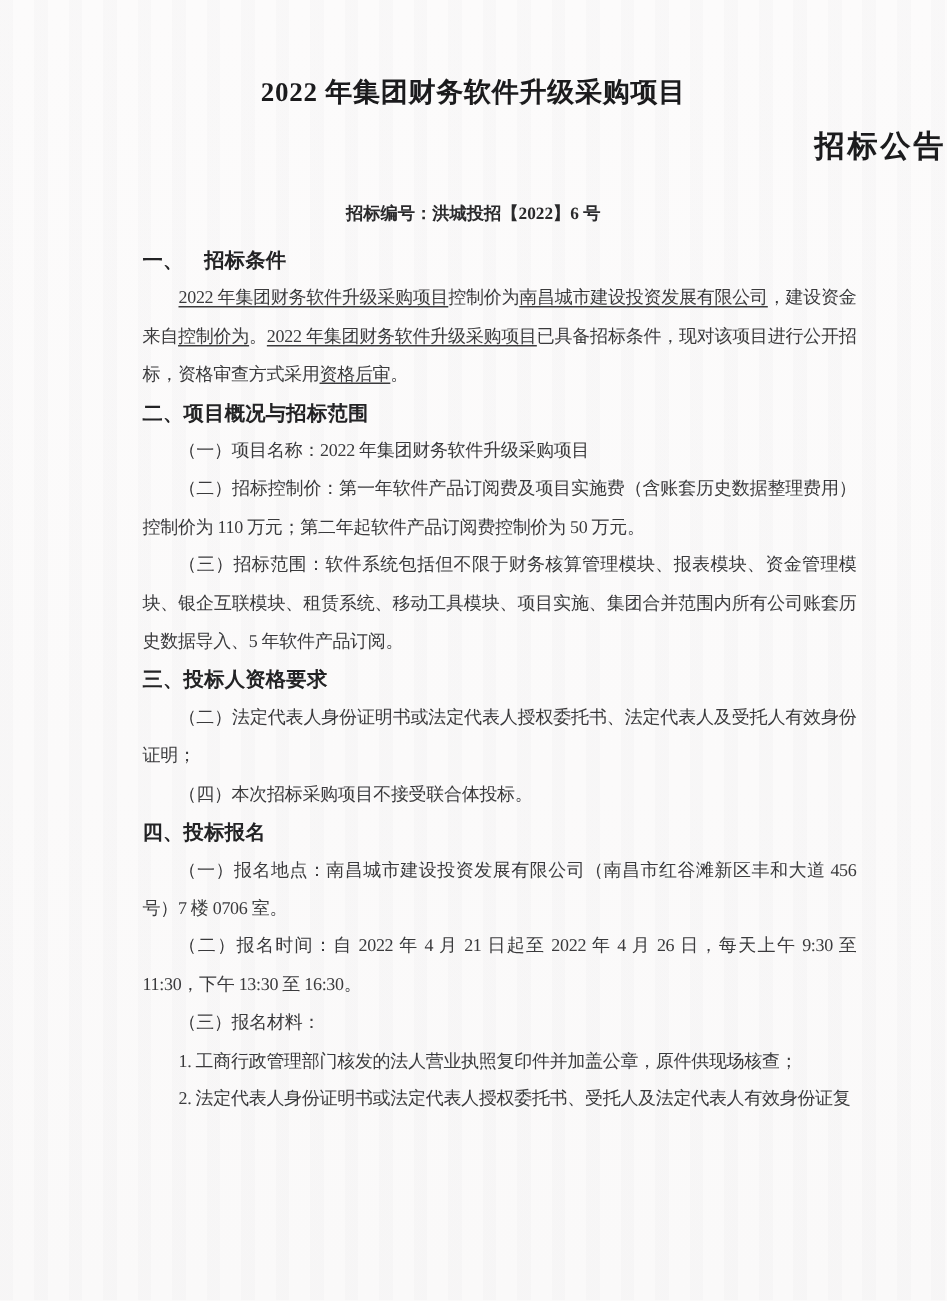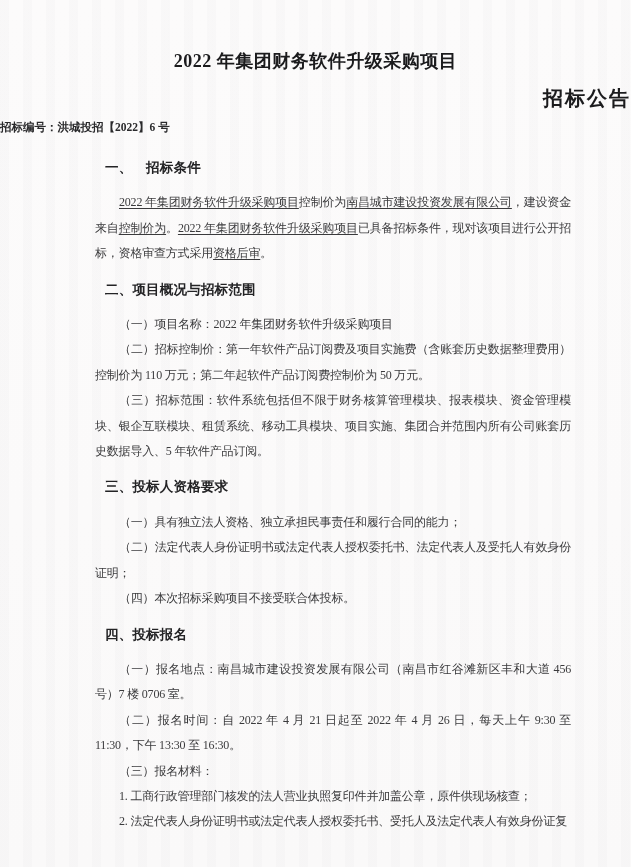--- a/index.html
+++ b/index.html
@@ -34,36 +34,37 @@
   .title2 {
     margin-top: 4px;
     text-align: right;
     font-size: 20px;
     line-height: 36px;
     font-weight: bold;
     letter-spacing: 2px;
     color: #1b1b1d;
   }
   .tender-no {
-    margin-top: 1px;
+    margin-top: 17px;
+    text-align: center;
     font-size: 11.5px;
     line-height: 20px;
     font-weight: bold;
     color: #2a2a2c;
   }
   .flow {
     padding: 8px 60px 0 95px;
     font-size: 12px;
     line-height: 25.4px;
     letter-spacing: -0.2px;
     text-align: justify;
     color: #3a3a3c;
   }
   .flow h2 {
-    margin: 10px;
+    margin: 0;
     font-size: 13.5px;
     font-weight: bold;
     line-height: 25.4px;
     letter-spacing: 0.2px;
     color: #232325;
   }
   .flow p {
     margin: 0;
     text-indent: 2em;
   }
@@ -88,21 +89,20 @@
 
     <h2>一、　招标条件</h2>
     <p><span class="u">2022 年集团财务软件升级采购项目</span><span>控制价为</span><span class="u">南昌城市建设投资发展有限公司</span><span>，建设资金来自</span><span class="u">控制价为</span><span>。</span><span class="u">2022 年集团财务软件升级采购项目</span><span>已具备招标条件，现对该项目进行公开招标，资格审查方式采用</span><span class="u">资格后审</span><span>。</span></p>
 
     <h2>二、项目概况与招标范围</h2>
     <p>（一）项目名称：2022 年集团财务软件升级采购项目</p>
     <p>（二）招标控制价：第一年软件产品订阅费及项目实施费（含账套历史数据整理费用）控制价为 110 万元；第二年起软件产品订阅费控制价为 50 万元。</p>
     <p>（三）招标范围：软件系统包括但不限于财务核算管理模块、报表模块、资金管理模块、银企互联模块、租赁系统、移动工具模块、项目实施、集团合并范围内所有公司账套历史数据导入、5 年软件产品订阅。</p>
 
     <h2>三、投标人资格要求</h2>
-    <p>（一）具有独立法人资格、独立承担民事责任和履行合同的能力；</p>
     <p>（二）法定代表人身份证明书或法定代表人授权委托书、法定代表人及受托人有效身份证明；</p>
     <p>（四）本次招标采购项目不接受联合体投标。</p>
 
     <h2>四、投标报名</h2>
     <p>（一）报名地点：南昌城市建设投资发展有限公司（南昌市红谷滩新区丰和大道 456 号）7 楼 0706 室。</p>
     <p>（二）报名时间：自 2022 年 4 月 21 日起至 2022 年 4 月 26 日，每天上午 9:30 至 11:30，下午 13:30 至 16:30。</p>
     <p>（三）报名材料：</p>
     <p>1. 工商行政管理部门核发的法人营业执照复印件并加盖公章，原件供现场核查；</p>
     <p>2. 法定代表人身份证明书或法定代表人授权委托书、受托人及法定代表人有效身份证复</p>
 

